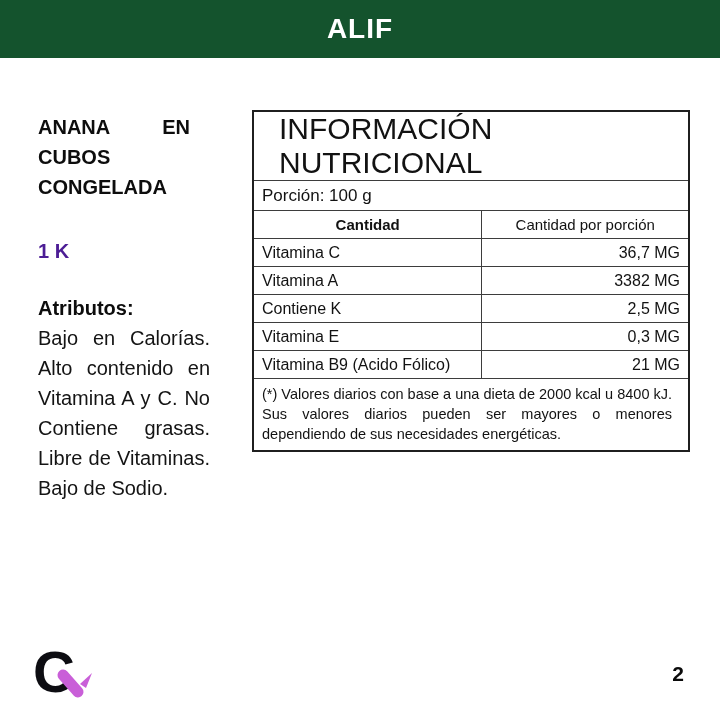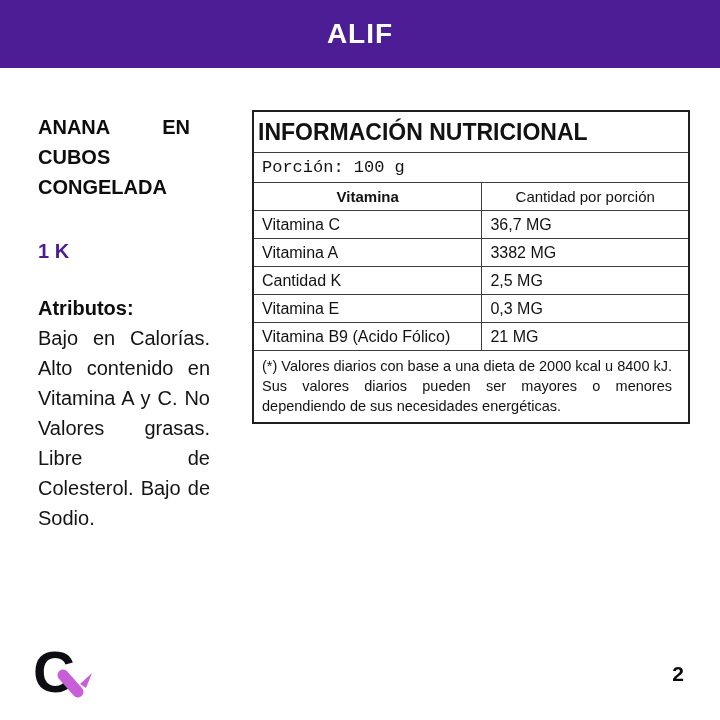--- a/index.html
+++ b/index.html
@@ -8,22 +8,22 @@
     background: #ffffff;
     font-family: "Liberation Sans", sans-serif;
     color: #111111;
     position: relative;
     overflow: hidden;
   }
   .slide { position: absolute; inset: 0; background: #ffffff; }
 
   
   .header {
-    position: absolute; top: 0; left: 0; width: 720px; height: 68px;
-    background: #4c1d95;
+    position: absolute; top: 0; left: 0; width: 720px; height: 58px;
+    background: #14532d;
     display: flex; align-items: center; justify-content: center;
   }
   .header .title {
     color: #ffffff; font-weight: bold; font-size: 28px; letter-spacing: 1px;
   }
 
   
   .left-col { position: absolute; left: 38px; top: 112px; width: 206px; }
   .product-name {
     font-weight: bold; font-size: 20px; line-height: 30px;
@@ -49,28 +49,28 @@
   }
   .nutrition-table col.c1 { width: 52.5%; }
   .nutrition-table col.c2 { width: 47.5%; }
   .nutrition-table td {
     border: 1.5px solid #3d3d3d;
     padding: 0 8px;
     vertical-align: middle;
     color: #121212;
   }
   td.t-title {
-    font-weight: bold; font-size: 23px; height: 40px; letter-spacing: 0px;
-    padding-left: 4px;
+    font-weight: normal; font-size: 30px; height: 40px; letter-spacing: 0px;
+    padding-left: 25px;
   }
-  td.t-portion { font-size: 17px; height: 29px; font-family: Liberation Mono, monospace; }
+  td.t-portion { font-size: 17px; height: 29px; }
   td.t-colhead { font-size: 15px; height: 27px; text-align: center; }
   td.t-colhead.bold { font-weight: bold; }
   td.t-name { font-size: 16px; height: 27px; }
-  td.t-value { font-size: 16px; height: 27px; text-align: left; }
+  td.t-value { font-size: 16px; height: 27px; text-align: right; }
   td.t-footnote {
     font-size: 14.5px; line-height: 1.38; padding: 5px 16px 6px 8px;
     text-align: justify; height: 60px;
   }
 
   
   .logo { position: absolute; left: 33px; top: 642px; width: 64px; height: 58px; }
   .page-number {
     position: absolute; right: 36px; top: 662px;
     font-weight: bold; font-size: 21px; color: #0a0a0a;
@@ -83,50 +83,50 @@
 
   <div class="header">
     <div class="title">ALIF</div>
   </div>
 
   <div class="left-col">
     <div class="product-name">ANANA EN CUBOS CONGELADA</div>
     <div class="product-weight">1 K</div>
     <div class="attributes">
       <div class="attr-label">Atributos:</div>
-      <div class="attr-text">Bajo en Calorías. Alto contenido en Vitamina A y C. No Valores grasas. Libre de Colesterol. Bajo de Sodio.</div>
+      <div class="attr-text">Bajo en Calorías. Alto contenido en Vitamina A y C. No Contiene grasas. Libre de Vitaminas. Bajo de Sodio.</div>
     </div>
   </div>
 
   <table class="nutrition-table">
     <colgroup>
         <col class="c1">
         <col class="c2">
       </colgroup>
     <tbody>
       <tr>
         <td class="t-title" colspan="2">INFORMACIÓN NUTRICIONAL</td>
       </tr>
       <tr>
         <td class="t-portion" colspan="2">Porción: 100 g</td>
       </tr>
       <tr>
-        <td class="t-colhead bold">Vitamina</td>
+        <td class="t-colhead bold">Cantidad</td>
         <td class="t-colhead">Cantidad por porción</td>
       </tr>
       <tr>
         <td class="t-name">Vitamina C</td>
         <td class="t-value">36,7 MG</td>
       </tr>
       <tr>
         <td class="t-name">Vitamina A</td>
         <td class="t-value">3382 MG</td>
       </tr>
       <tr>
-        <td class="t-name">Cantidad K</td>
+        <td class="t-name">Contiene K</td>
         <td class="t-value">2,5 MG</td>
       </tr>
       <tr>
         <td class="t-name">Vitamina E</td>
         <td class="t-value">0,3 MG</td>
       </tr>
       <tr>
         <td class="t-name">Vitamina B9 (Acido Fólico)</td>
         <td class="t-value">21 MG</td>
       </tr>

